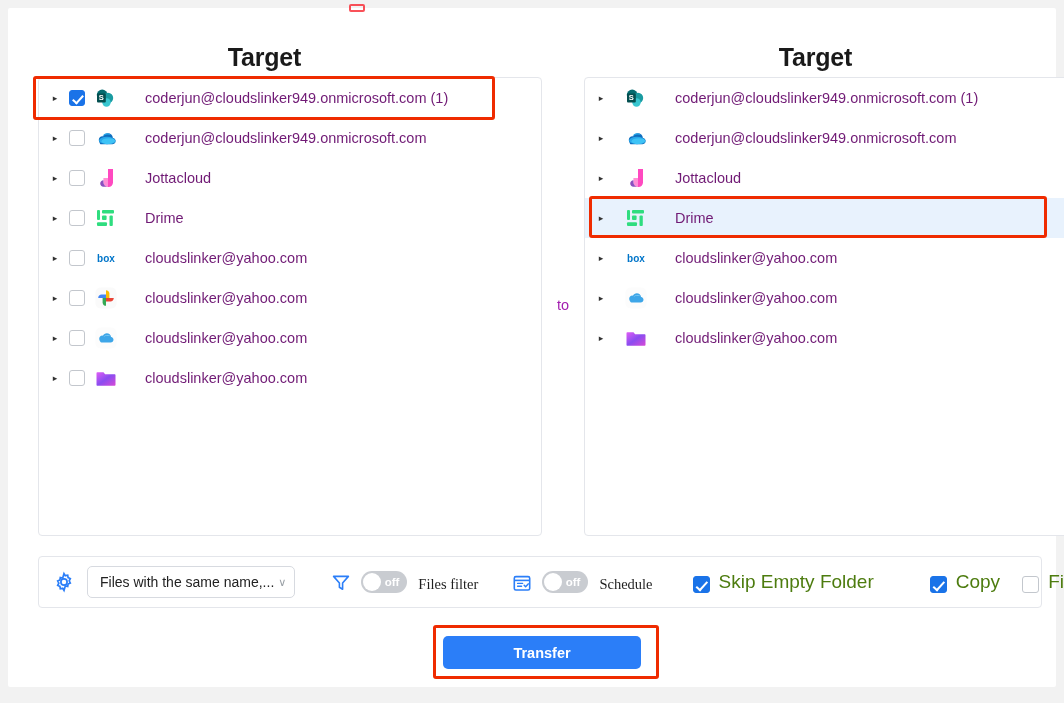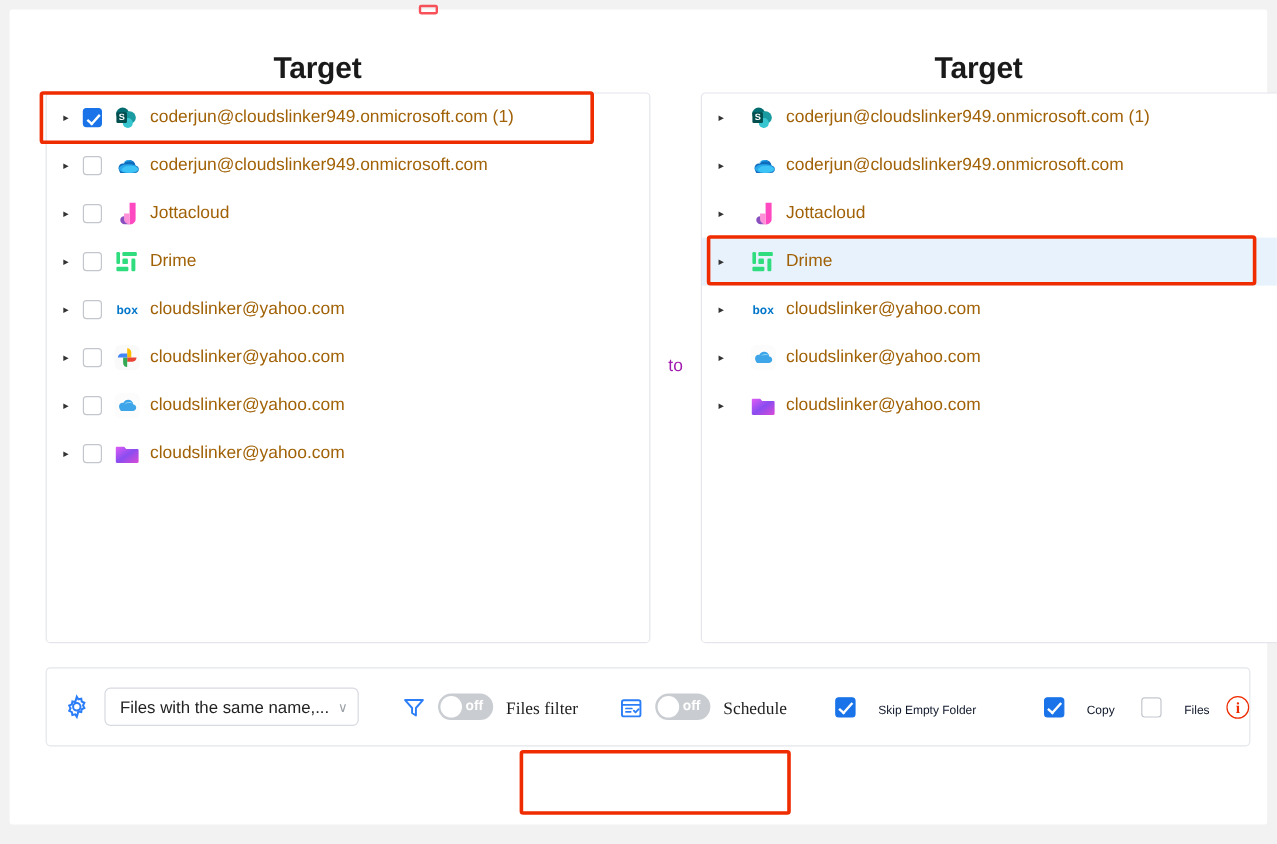--- a/index.html
+++ b/index.html
@@ -109,23 +109,23 @@
   .ic {
     flex: 0 0 22px;
     width: 22px;
     height: 22px;
     margin-left: 10px;
     position: relative;
   }
   .ic svg { display: block; width: 22px; height: 22px; }
 
   .rowtext {
-    margin-left: 8px;
+    margin-left: 28px;
     font-size: 14.5px;
-    color: #a16207;
+    color: #701a75;
     white-space: nowrap;
   }
   .row.nocb .cbox { visibility: hidden; width: 0; flex: 0 0 0; margin-left: 0; }
   .row.nocb .ic { margin-left: 14px; }
 
   
   .annot {
     position: absolute;
     border: 3px solid #ef2b00;
     border-radius: 3px;
@@ -145,21 +145,21 @@
     font-size: 14.5px;
     color: #a21caf;
   }
 
   
   #options-bar {
     position: absolute;
     left: 30px;
     top: 548px;
     width: 1004px;
-    height: 66px;
+    height: 52px;
     border: 1px solid #e4e6eb;
     border-radius: 4px;
     background: #fff;
     display: flex;
     align-items: center;
     padding-left: 14px;
   }
   .gear { width: 22px; height: 22px; flex: 0 0 22px; }
   .select {
     margin-left: 12px;
@@ -221,21 +221,21 @@
     position: absolute;
     left: 5.5px; top: 1.5px;
     width: 4px; height: 9.5px;
     border: solid #fff;
     border-width: 0 2px 2px 0;
     transform: rotate(42deg);
   }
   #skip-group { margin-left: 40px; }
   #copy-group { margin-left: 24px; padding-left: 32px; }
   #move-group { margin-left: 22px; }
-  .cb-label { margin-left: 19px; font-size: 10px; color: #0f172a; white-space: nowrap; }
+  .cb-label { margin-left: 9px; font-size: 19px; color: #4d7c0f; white-space: nowrap; }
   #info-icon {
     margin-left: 14px;
     width: 19px; height: 19px;
     border: 1.6px solid #ef2b00;
     border-radius: 50%;
     color: #ef2b00;
     font-size: 13px;
     font-weight: bold;
     font-family: "Liberation Serif", serif;
     display: flex;
@@ -551,19 +551,20 @@
       </div>
 
       <div class="opt-group" id="move-group">
         <span class="cb2"></span>
         <span class="cb-label">Files</span>
       </div>
 
       <span id="info-icon">i</span>
     </div>
 
+    <button id="transfer-button">Transfer</button>
 
     <div class="annot" id="annot-source-row"></div>
     <div class="annot" id="annot-target-row"></div>
     <div class="annot" id="annot-transfer"></div>
 
   </div>
 </div>
 
 </body></html>

